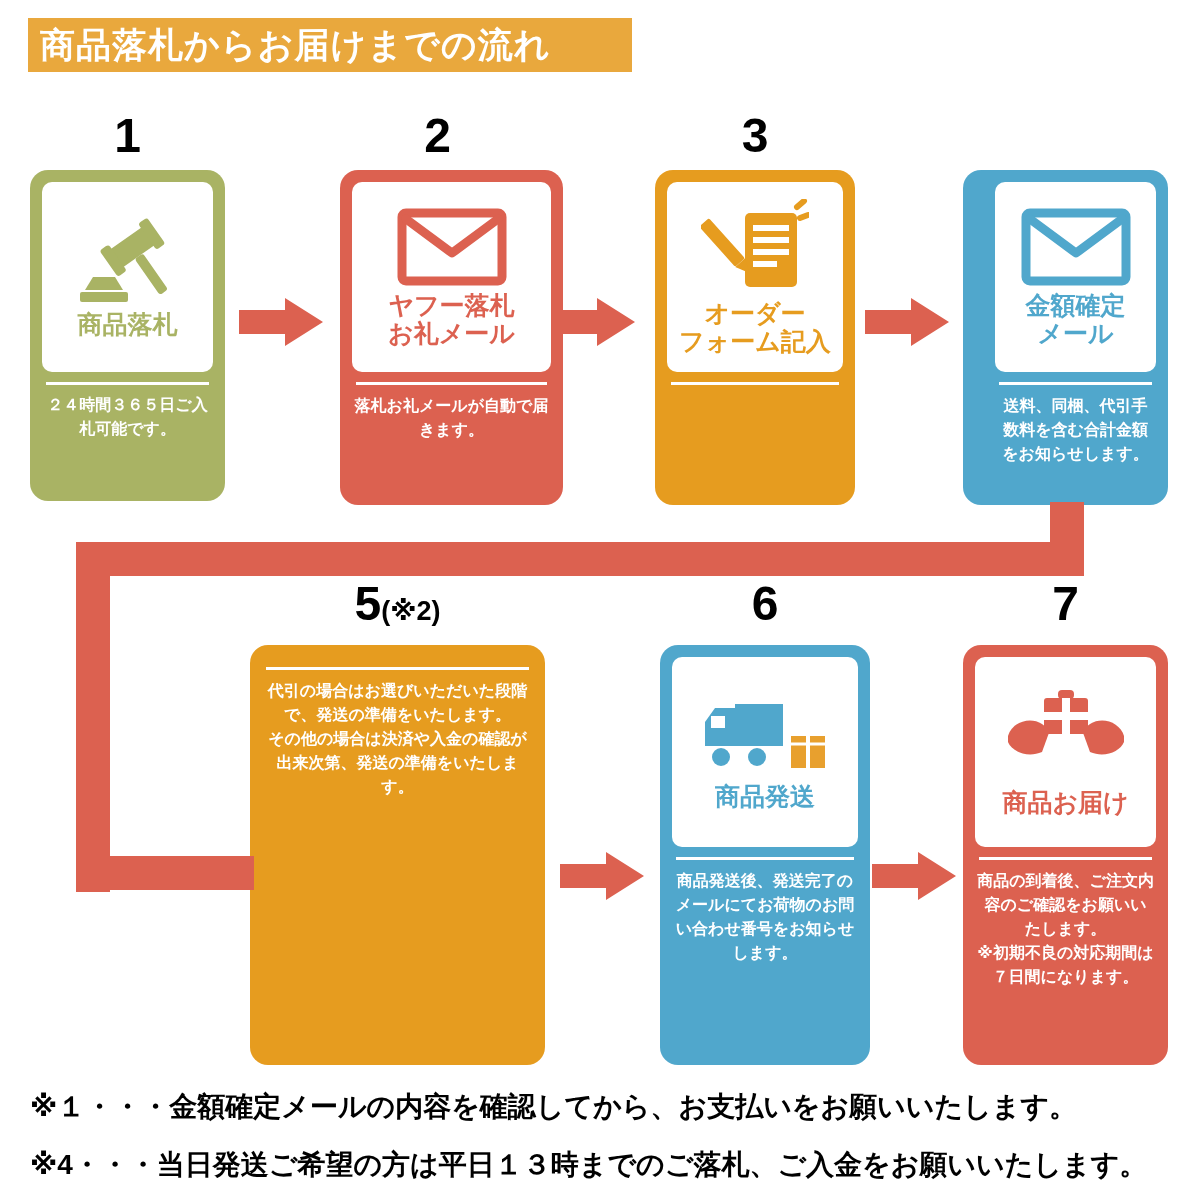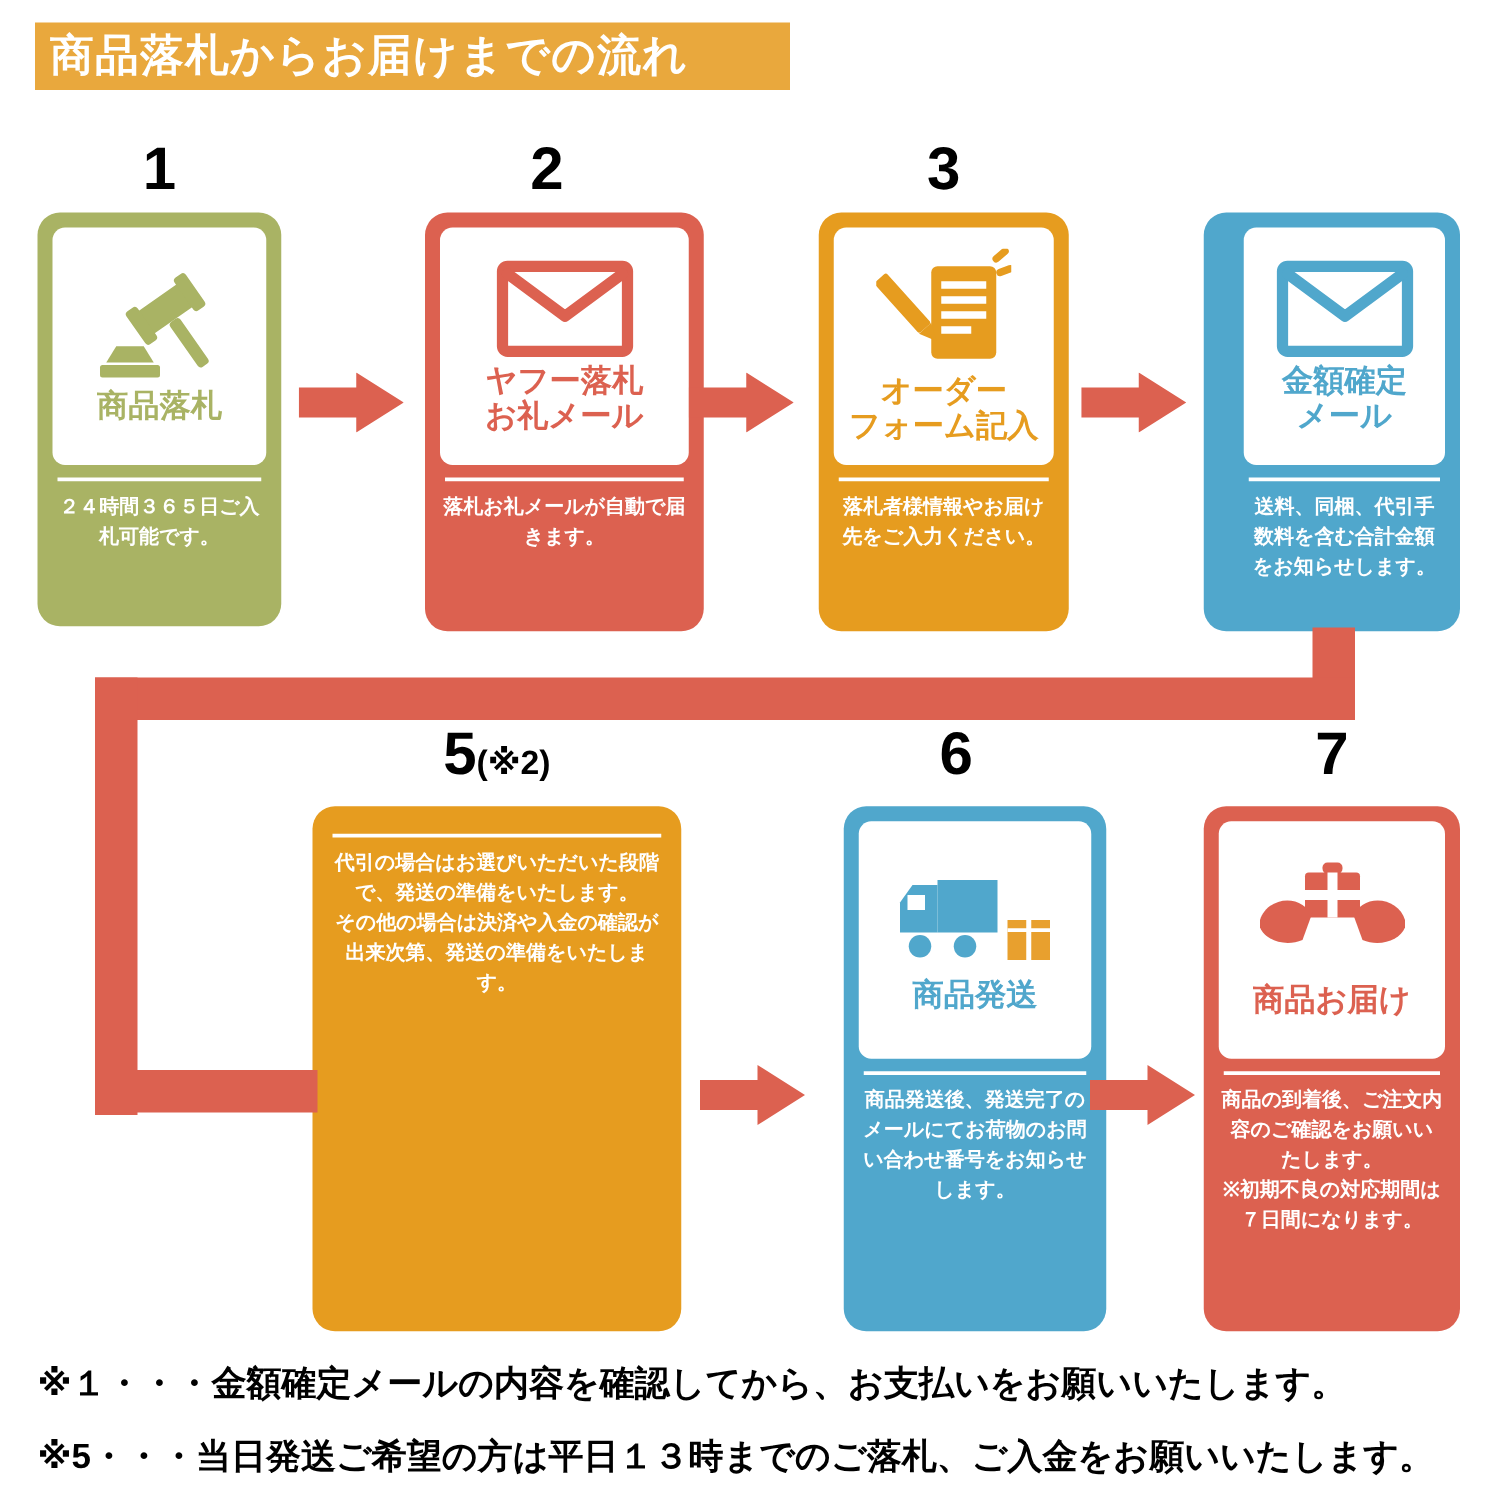--- a/index.html
+++ b/index.html
@@ -42,22 +42,22 @@
   #num4{left:958px;top:108px;width:212px;}
   #num5{left:250px;top:576px;width:295px;}
   #num6{left:660px;top:576px;width:210px;}
   #num7{left:963px;top:576px;width:205px;}
 
   #card1{left:30px;top:170px;width:195px;height:331px;font-family:Liberation Mono, monospace;}
   #card2{left:340px;top:170px;width:223px;height:335px;}
   #card3{left:655px;top:170px;width:200px;height:335px;}
   #card4{left:963px;top:170px;width:205px;height:335px;padding-left:32px;}
   #card5{left:250px;top:645px;width:295px;height:420px;}
-  #card6{left:675px;top:645px;width:210px;height:420px;}
-  #card7{left:963px;top:645px;width:205px;height:420px;font-family:Liberation Mono, monospace;}
+  #card6{left:660px;top:645px;width:210px;height:420px;}
+  #card7{left:963px;top:645px;width:205px;height:420px;}
 
   .arrow{position:absolute;width:84px;height:48px;}
   .arrow polygon{fill:var(--red);}
   #arrow1{left:239px;top:298px;}
   #arrow2{left:551px;top:298px;}
   #arrow3{left:865px;top:298px;}
   #arrow4{left:560px;top:852px;}
   #arrow5{left:872px;top:852px;}
 
   .conn{position:absolute;background:var(--red);}
@@ -147,21 +147,20 @@
           <g class="stroke-orange" stroke-width="6" stroke-linecap="round" fill="none">
             <path d="M96 8 L103 2"></path>
             <path d="M99 19 L107 16"></path>
           </g>
         </svg>
       </span>
       <div class="card-title">オーダー
 フォーム記入</div>
     </div>
     <div class="divider"></div>
-    <div class="desc">落札者様情報やお届け先をご入力ください。</div>
   </div>
 
   <div class="card blue" id="card4">
     <div class="panel">
       <span class="icon">
         <svg width="112" height="80" viewBox="0 0 112 80">
           <rect x="6" y="6" width="100" height="68" rx="4" fill="none" class="stroke-blue" stroke-width="9"></rect>
           <path d="M10 12 L56 46 L102 12" fill="none" class="stroke-blue" stroke-width="9" stroke-linecap="round" stroke-linejoin="round"></path>
         </svg>
       </span>
@@ -236,15 +235,15 @@
   <svg class="arrow" id="arrow5" viewBox="0 0 84 48">
       <polygon points="0,12 46,12 46,0 84,24 46,48 46,36 0,36"></polygon>
     </svg>
 
   <div class="conn" id="connA"></div>
   <div class="conn" id="connB"></div>
   <div class="conn" id="connC"></div>
   <div class="conn" id="connD"></div>
 
   <div class="note" id="note1">※１・・・金額確定メールの内容を確認してから、お支払いをお願いいたします。</div>
-  <div class="note" id="note2">※5・・・当日発送ご希望の方は平日１３時までのご落札、ご入金をお願いいたします。</div>
+  <div class="note" id="note2">※4・・・当日発送ご希望の方は平日１３時までのご落札、ご入金をお願いいたします。</div>
 
 </div>
 
 </body></html>

